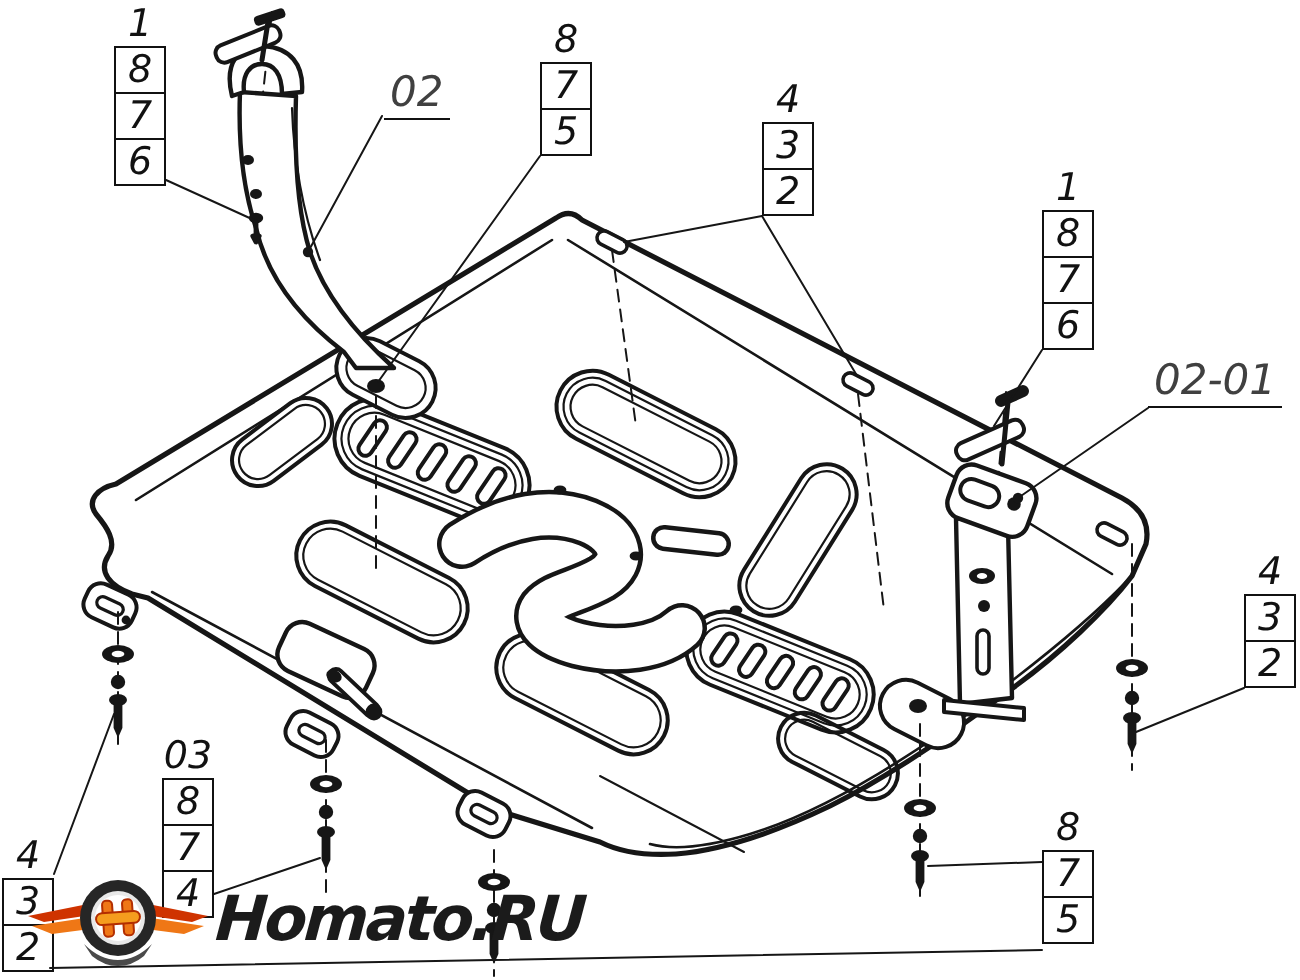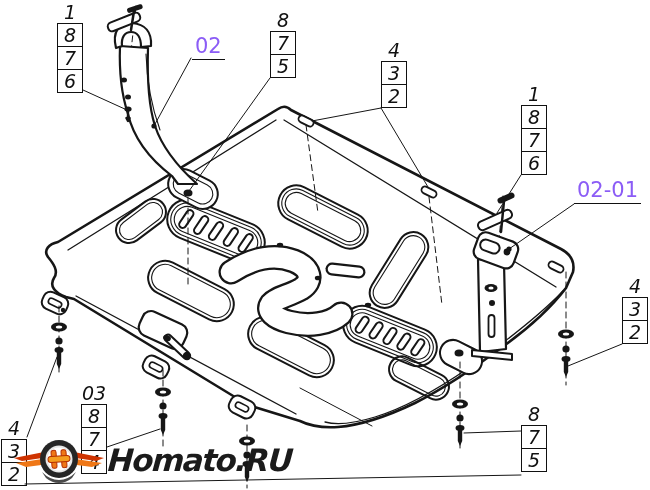--- a/index.html
+++ b/index.html
@@ -6,21 +6,21 @@
   #stage{position:relative;width:650px;height:490px;background:#ffffff;overflow:hidden;
          font-family:"DejaVu Sans",sans-serif;}
   #art{position:absolute;left:0;top:0;}
   
   .callout{position:absolute;color:#111;font-style:italic;font-size:19px;line-height:1;}
   .co-top{min-width:26px;height:22px;box-sizing:border-box;display:flex;align-items:flex-end;
           justify-content:center;border-bottom:1.6px solid #111;padding-bottom:1px;}
   .co-cell{width:26px;height:23px;box-sizing:border-box;border:1.6px solid #111;border-top:none;
            display:flex;align-items:center;justify-content:center;}
   
-  .part-label{position:absolute;color:#8b5cf6;font-size:21px;line-height:1;
+  .part-label{position:absolute;color:#404040;font-style:italic;font-size:21px;line-height:1;
               border-bottom:1.6px solid #111;padding:0 3px 2px 3px;}
   
   #logo{position:absolute;left:12px;top:436px;display:flex;align-items:center;}
   #logo-text{font-style:italic;font-weight:800;font-size:31px;color:#1b1b1b;
              letter-spacing:-1.5px;margin-left:2px;transform:skewX(-4deg);}
 </style>
 </head>
 <body>
 
 <div id="stage">
@@ -264,21 +264,21 @@
       <div class="callout" style="left: 622px; top: 276px;">
         <div class="co-top">4</div>
         <div class="co-cell">3</div>
         <div class="co-cell">2</div>
       </div>
       <div class="callout" style="left: 521px; top: 404px;">
         <div class="co-top">8</div>
         <div class="co-cell">7</div>
         <div class="co-cell">5</div>
       </div>
-      <div class="callout" style="left: 81px; top: 383px;">
+      <div class="callout" style="left: 81px; top: 368px;">
         <div class="co-top">03</div>
         <div class="co-cell">8</div>
         <div class="co-cell">7</div>
         <div class="co-cell">4</div>
       </div>
       <div class="callout" style="left: 1px; top: 418px;">
         <div class="co-top">4</div>
         <div class="co-cell">3</div>
         <div class="co-cell">2</div>
       </div>

